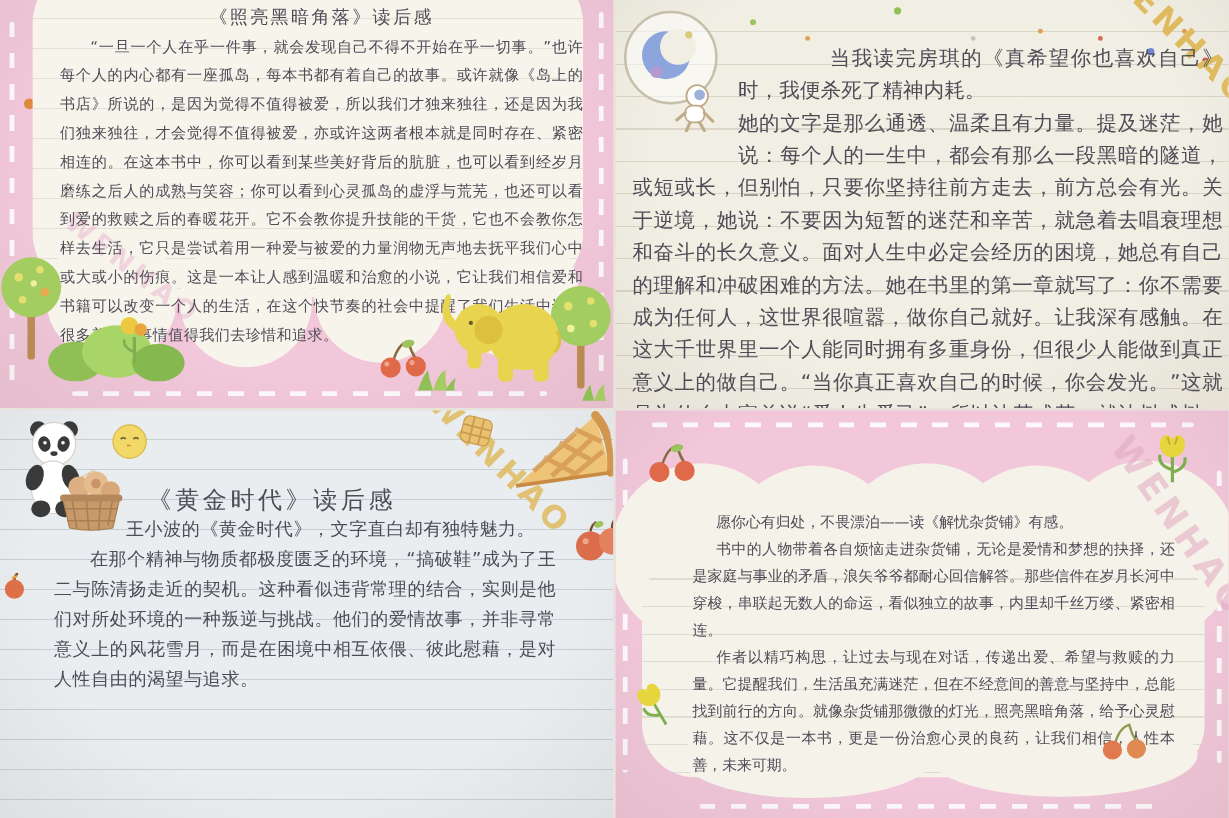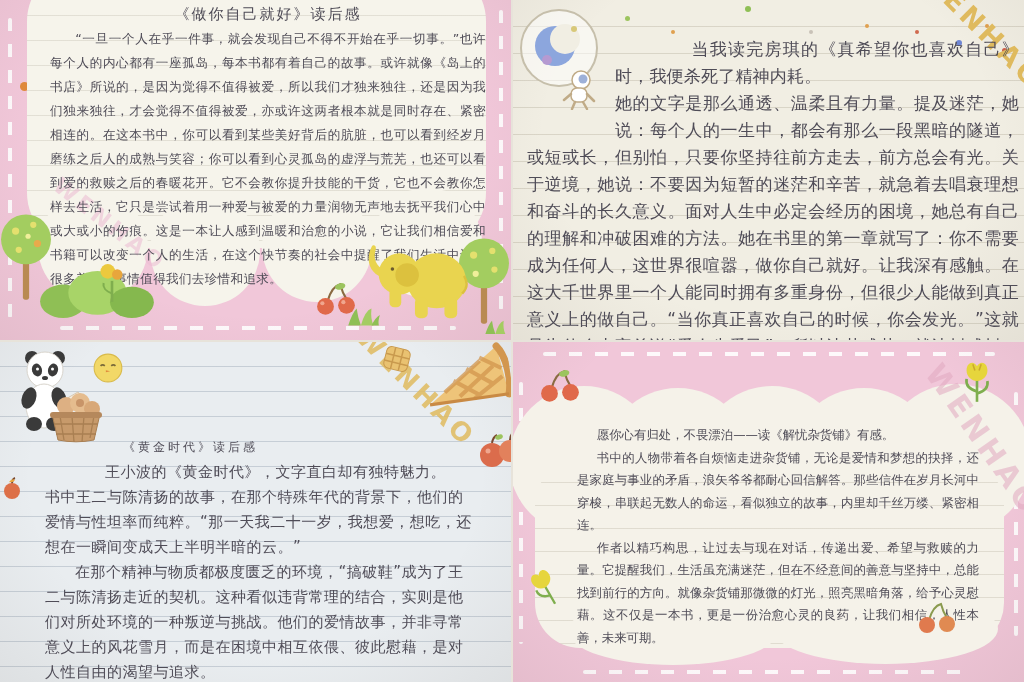--- a/index.html
+++ b/index.html
@@ -39,21 +39,21 @@
   .q2-text { position:absolute; z-index:4; left:14px; top:36px; width:492px;
              font-size:17px; line-height:27px; text-align:justify; letter-spacing:.2px; }
   .q2-float { float:left; width:88px; height:82px; }
   .q2 .p1 { text-indent:4.5em; }
   .dot { position:absolute; border-radius:50%; }
 
   
   .q3 { background:repeating-linear-gradient(180deg, rgba(150,163,178,0) 0 24px, rgba(150,163,178,.42) 24px 25px), #e9edf0; }
   .q3-text { position:absolute; z-index:4; left:45px; top:62px; width:432px;
              font-size:15px; line-height:25px; letter-spacing:.5px; }
-  .q3-title { padding-left:78px; font-size:12px; letter-spacing:3px;margin-top:31px; }
+  .q3-title { padding-left:78px; font-size:20px; letter-spacing:3px; }
   .q3 .p1 { text-indent:4em; }
   .q3 .p3 { text-indent:2em; }
 
   
   .q4 { background:#f1c7d9; }
   .q4-bump { position:absolute; background:#f5f2e9; border-radius:50%; z-index:1; }
   .q4-main { position:absolute; left:22px; right:20px; top:118px; height:188px;
       border-radius:45px; z-index:1;
       background:repeating-linear-gradient(180deg, rgba(175,168,150,0) 0 22px, rgba(175,168,150,.3) 22px 23px), #f5f2e9; }
   .q4-bot { position:absolute; background:#f5f2e9; border-radius:50%; z-index:1; }
@@ -76,21 +76,21 @@
     <div class="dash-v" style="left:8px;top:18px;height:300px;"></div>
     <div class="dash-v" style="left:499px;top:10px;height:300px;"></div>
     <div class="dash-h" style="left:60px;top:326px;width:396px;"></div>
 
     <span class="sticker" style="left:20px;top:82px;width:9px;height:9px;border-radius:50%;background:#e08a3c;"></span>
     <span class="sticker" style="left:32px;top:90px;width:7px;height:7px;border-radius:50%;background:#e8a34c;"></span>
 
     <div class="wm" style="left:42px;top:212px;transform:rotate(38deg);font-size:22px;color:rgba(235,185,210,.55);z-index:2;">WENHAO</div>
 
     <div class="q1-text hand">
-      <div class="q1-title">《做你自己就好》读后感</div>
+      <div class="q1-title">《照亮黑暗角落》读后感</div>
       <p class="q1-body">“一旦一个人在乎一件事，就会发现自己不得不开始在乎一切事。”也许每个人的内心都有一座孤岛，每本书都有着自己的故事。或许就像《岛上的书店》所说的，是因为觉得不值得被爱，所以我们才独来独往，还是因为我们独来独往，才会觉得不值得被爱，亦或许这两者根本就是同时存在、紧密相连的。在这本书中，你可以看到某些美好背后的肮脏，也可以看到经岁月磨练之后人的成熟与笑容；你可以看到心灵孤岛的虚浮与荒芜，也还可以看到爱的救赎之后的春暖花开。它不会教你提升技能的干货，它也不会教你怎样去生活，它只是尝试着用一种爱与被爱的力量润物无声地去抚平我们心中或大或小的伤痕。这是一本让人感到温暖和治愈的小说，它让我们相信爱和书籍可以改变一个人的生活，在这个快节奏的社会中提醒了我们生活中还有很多美好的事情值得我们去珍惜和追求。</p>
     </div>
 
     <svg class="sticker" style="left:0px;top:208px;z-index:6;" width="52" height="96" viewBox="0 0 50 92">
       <rect x="22" y="48" width="6" height="40" rx="2" fill="#b98a52"></rect>
       <circle cx="25" cy="30" r="24" fill="#a3cd60"></circle>
       <circle cx="15" cy="22" r="3.5" fill="#e4e06e"></circle>
         <circle cx="32" cy="16" r="3" fill="#e4e06e"></circle>
       <circle cx="36" cy="34" r="3.5" fill="#e8aa4c"></circle>
         <circle cx="18" cy="40" r="3" fill="#e4e06e"></circle>
@@ -229,21 +229,20 @@
     </svg>
     <svg class="sticker" style="left:2px;top:134px;z-index:4;" width="20" height="24" viewBox="0 0 20 24">
       <path d="M10 8 q0 -5 3 -6" stroke="#7a4a30" stroke-width="2" fill="none"></path>
       <path d="M7 6 q3 -4 6 -2 q-2 3 -6 2" fill="#e8a63c"></path>
       <circle cx="10" cy="15" r="8" fill="#dd7048"></circle>
     </svg>
 
     <div class="q3-text hand">
       <div class="q3-title">《黄金时代》读后感</div>
       <p class="p1">王小波的《黄金时代》，文字直白却有独特魅力。</p>
-      <p class="p2">书中王二与陈清扬的故事，在那个特殊年代的背景下，他们的爱情与性坦率而纯粹。“那一天我二十一岁，我想爱，想吃，还想在一瞬间变成天上半明半暗的云。”</p>
       <p class="p3">在那个精神与物质都极度匮乏的环境，“搞破鞋”成为了王二与陈清扬走近的契机。这种看似违背常理的结合，实则是他们对所处环境的一种叛逆与挑战。他们的爱情故事，并非寻常意义上的风花雪月，而是在困境中相互依偎、彼此慰藉，是对人性自由的渴望与追求。</p>
     </div>
   </div>
 
   <div class="quad q4">
     <div class="q4-bump" style="left:-4px;top:44px;width:150px;height:150px;"></div>
     <div class="q4-bump" style="left:90px;top:46px;width:150px;height:150px;"></div>
     <div class="q4-bump" style="left:184px;top:44px;width:150px;height:150px;"></div>
     <div class="q4-bump" style="left:276px;top:46px;width:150px;height:150px;"></div>
     <div class="q4-bump" style="left:368px;top:42px;width:150px;height:150px;"></div>

